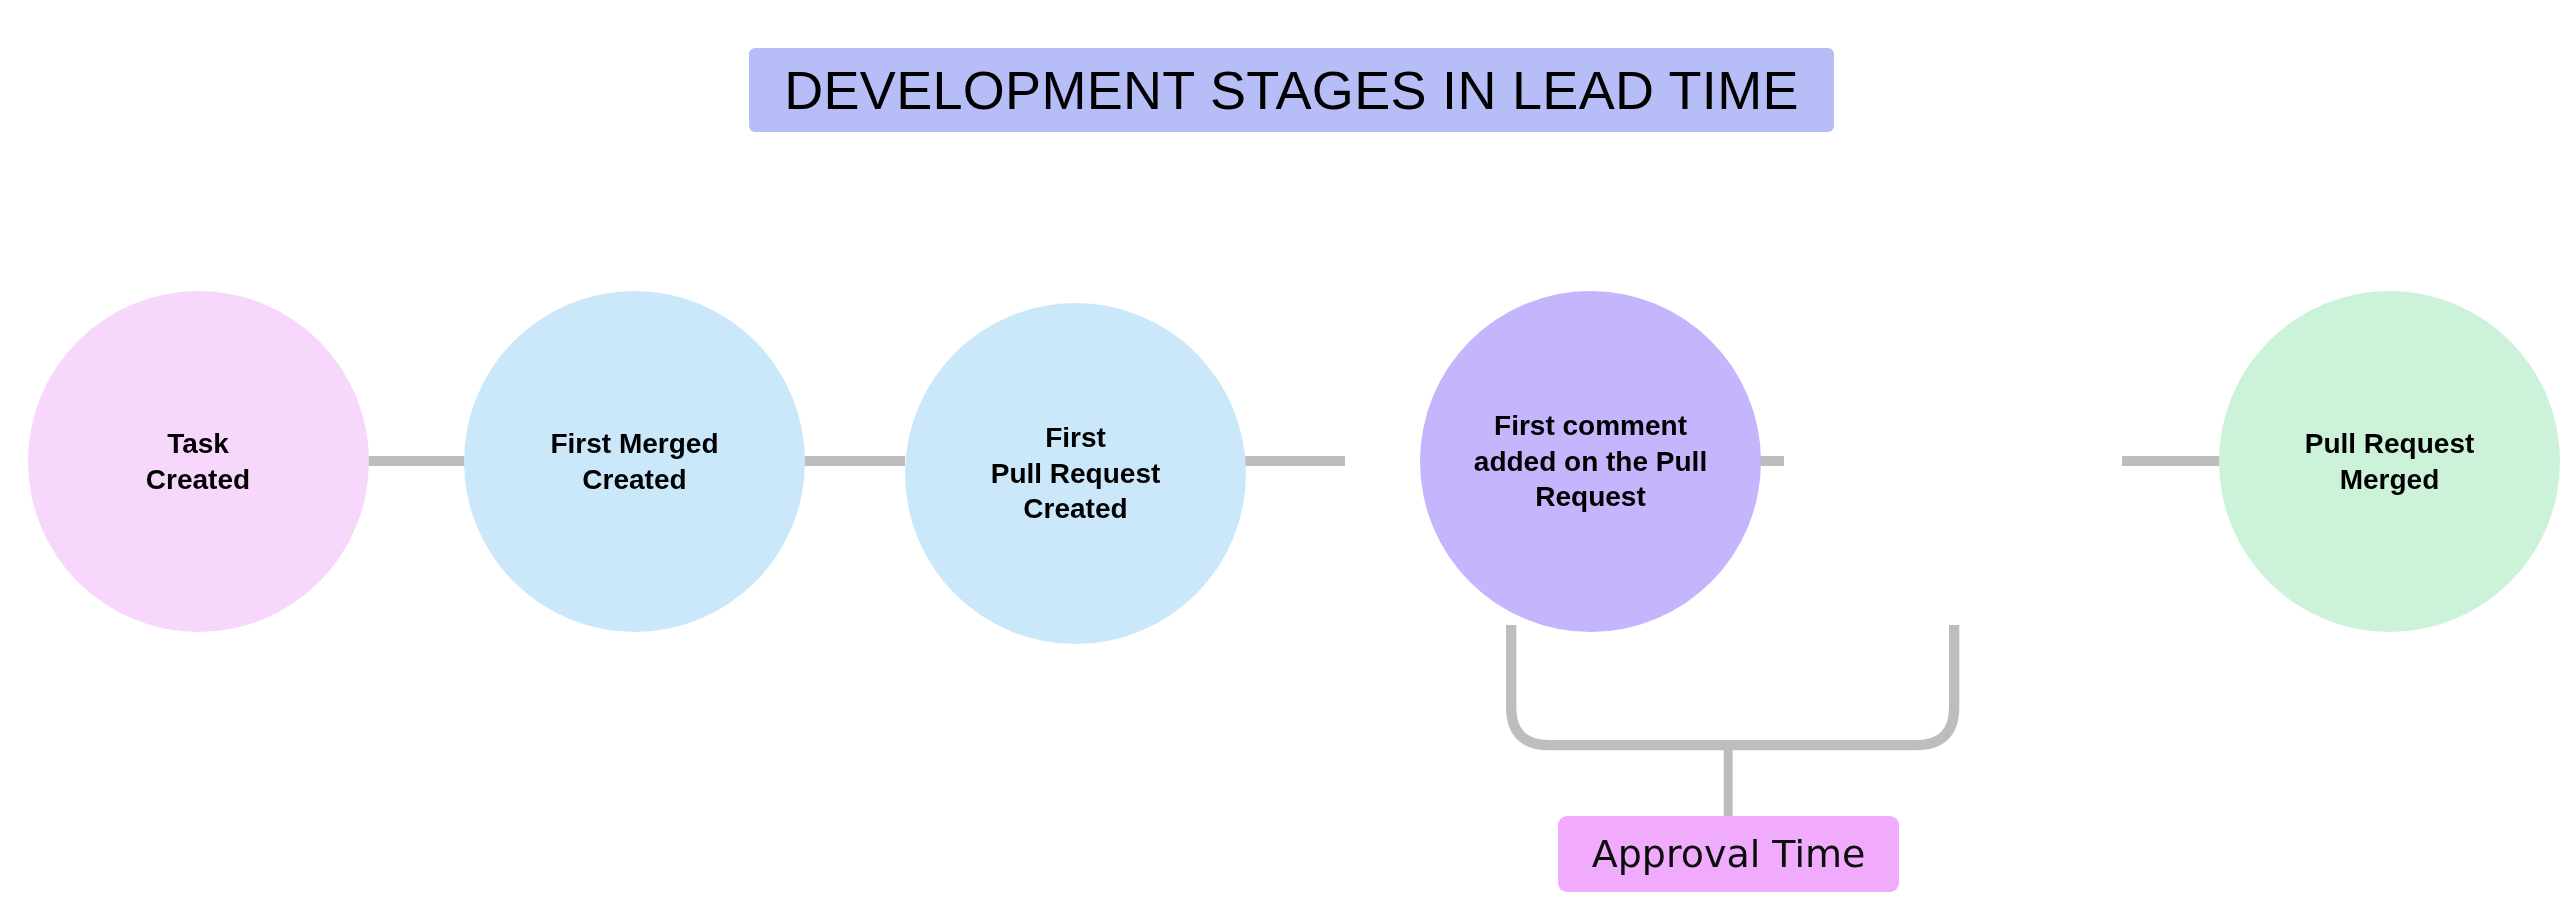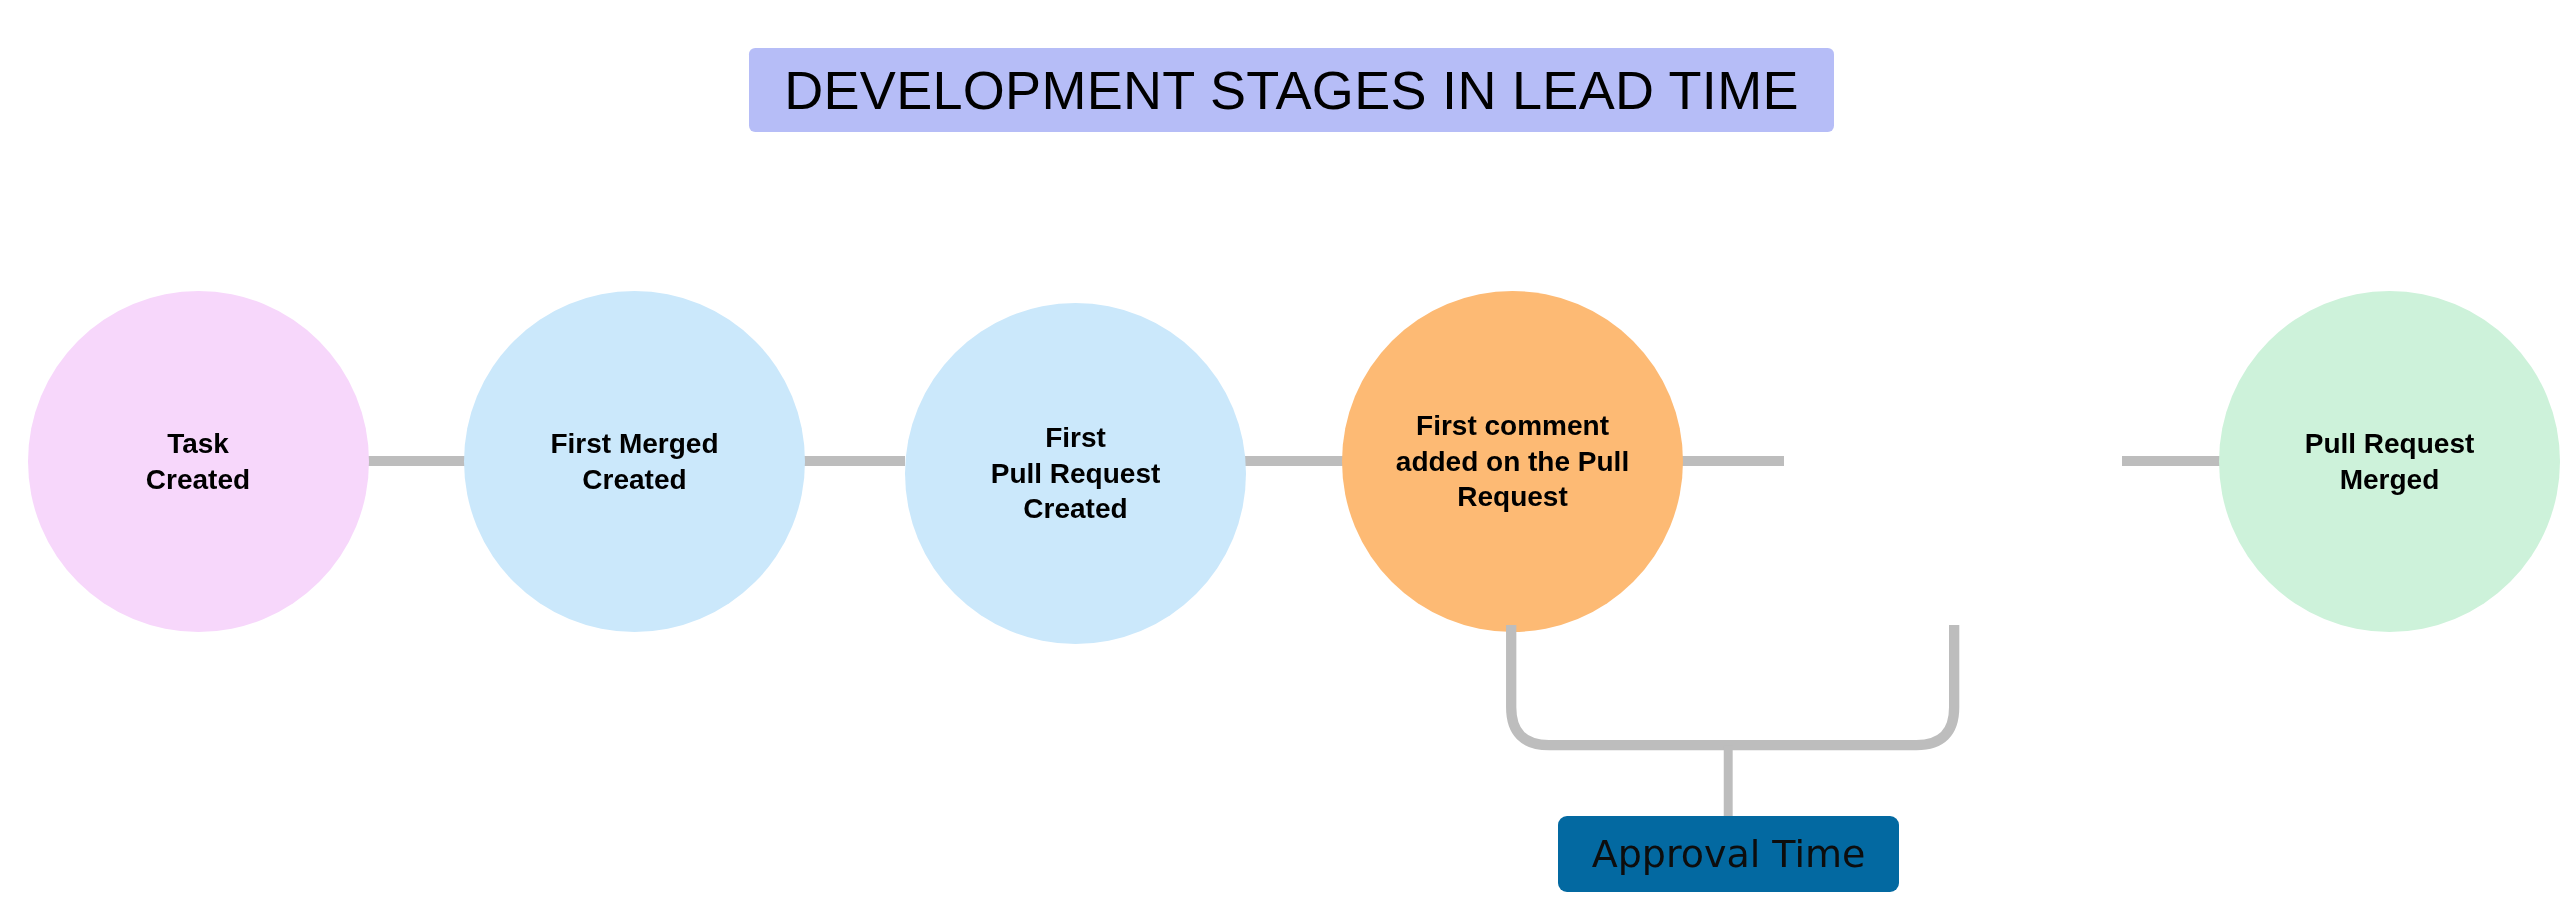--- a/index.html
+++ b/index.html
@@ -82,21 +82,21 @@
     pointer-events: none;
   }
 
   
   #approval-time-box {
     position: absolute;
     left: 1558px;
     top: 816px;
     width: 341px;
     height: 76px;
-    background: #0369a1;
+    background: #f0abfc;
     border-radius: 9px;
     display: flex;
     align-items: center;
     justify-content: center;
     box-sizing: border-box;
   }
   #approval-time-text {
     font-family: "DejaVu Sans", sans-serif;
     font-size: 38px;
     font-weight: 400;
@@ -129,21 +129,21 @@
     <span class="stage-label">First Merged
 Created</span>
   </div>
 
   <div class="stage-node" style="left:905px; top:303px; width:341px; height:341px; background:#cbe8fb;">
     <span class="stage-label">First
 Pull Request
 Created</span>
   </div>
 
-  <div class="stage-node" style="left:1342px; top:291px; width:341px; height:341px; background:#fdba74;">
+  <div class="stage-node" style="left:1420px; top:291px; width:341px; height:341px; background:#c4b5fd;">
     <span class="stage-label">First comment
 added on the Pull
 Request</span>
   </div>
 
 
   <div class="stage-node" style="left:2219px; top:291px; width:341px; height:341px; background:#cdf2da;">
     <span class="stage-label">Pull Request
 Merged</span>
   </div>

